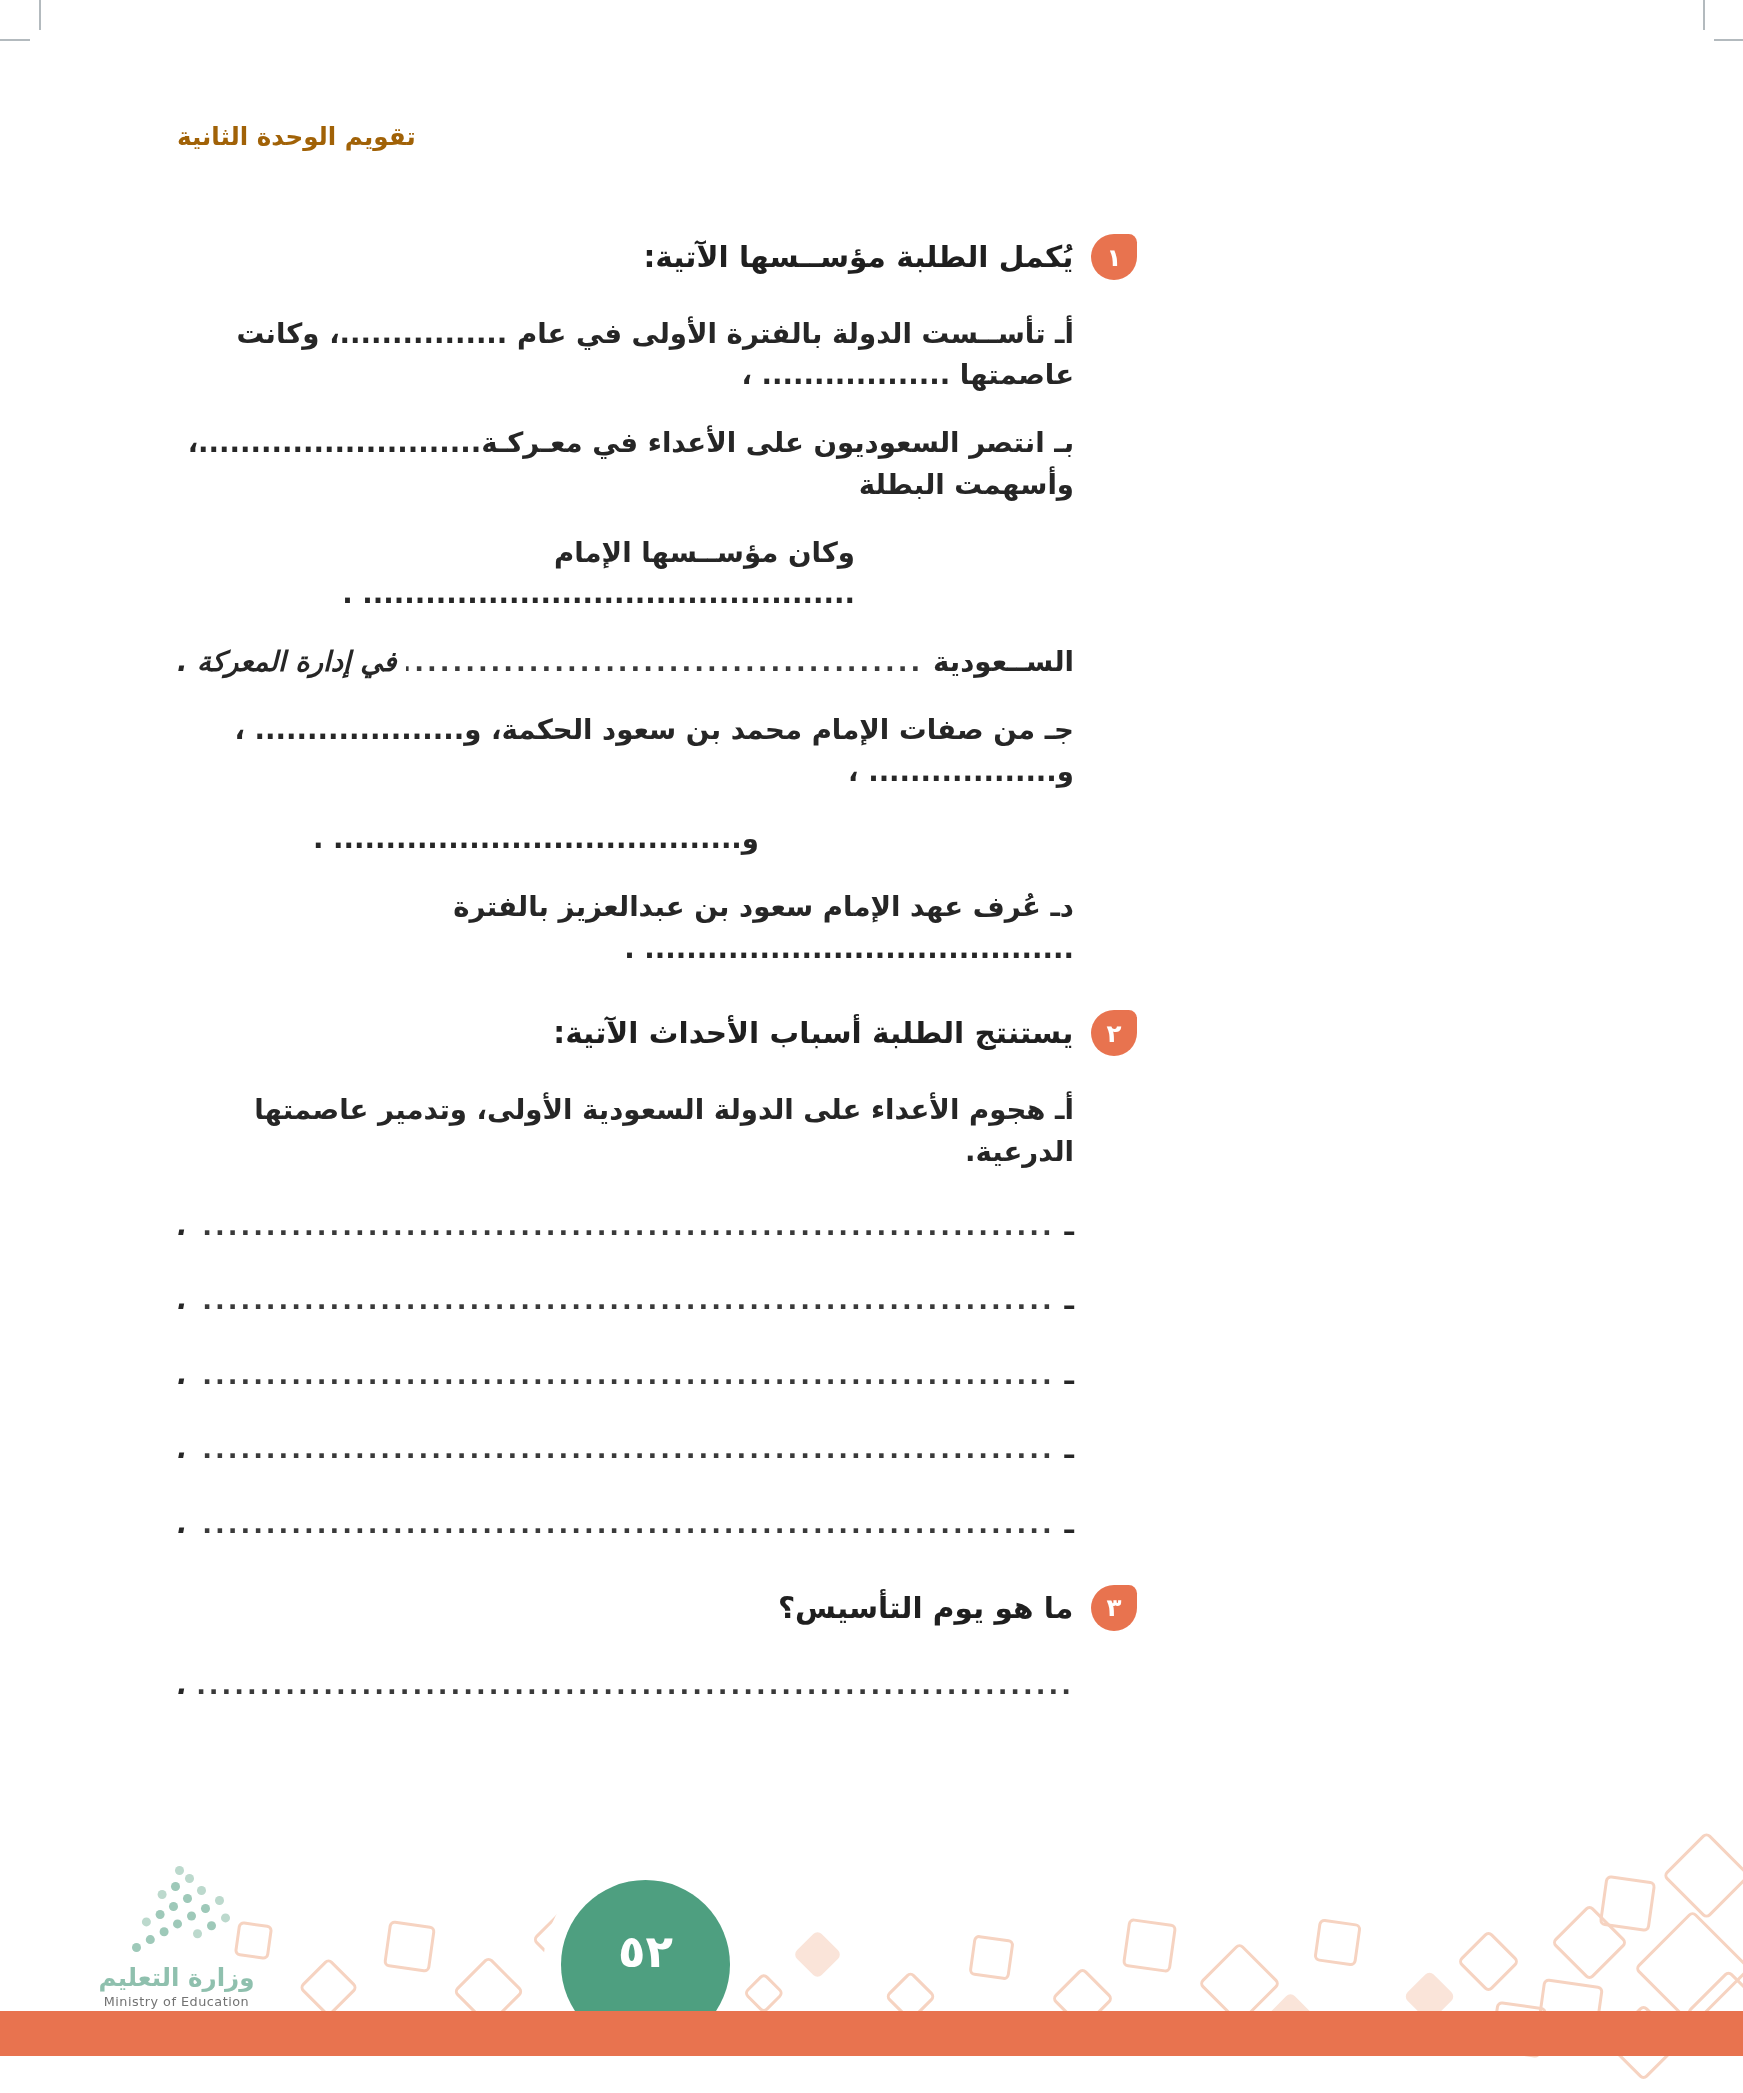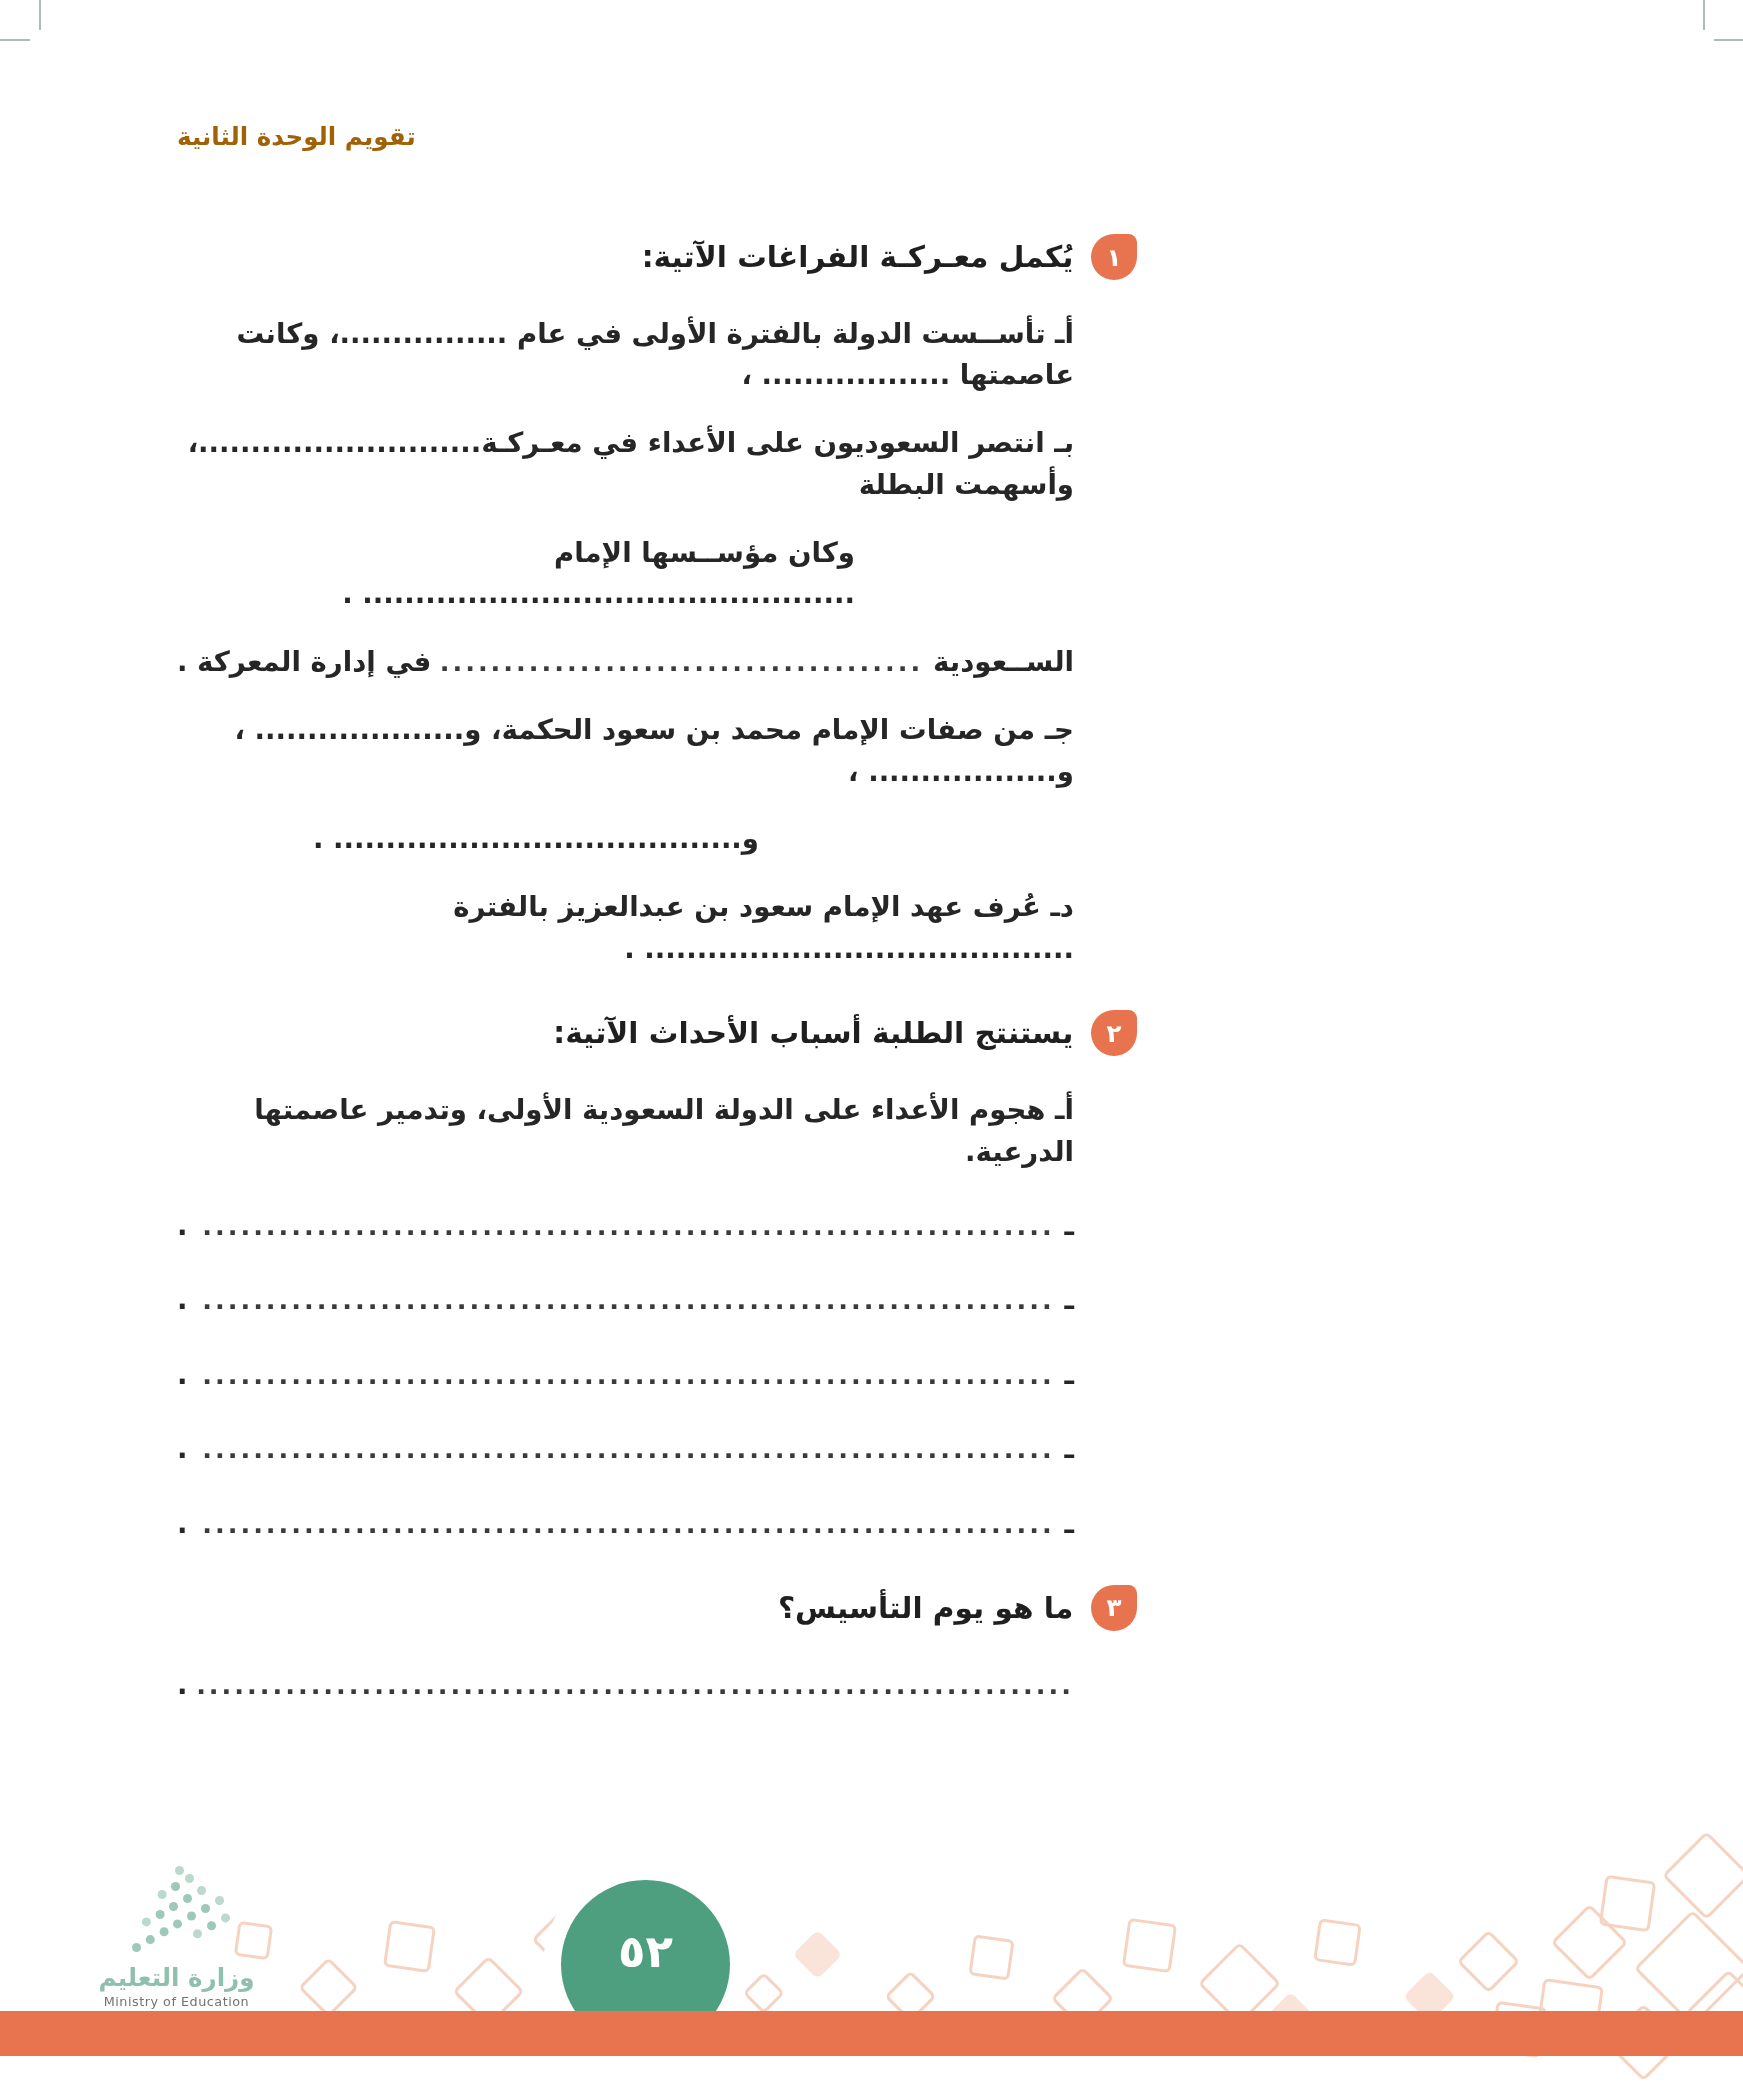--- a/index.html
+++ b/index.html
@@ -42,21 +42,21 @@
   .line { font-size:27.6px; font-weight:bold; line-height:1.5; color:#262626; }
   .indent-a { margin-right:219px; }
   .indent-c { margin-right:315px; }
 
   .fill, .dashline { display:flex; align-items:baseline; gap:9.9px; }
   .leader {
     flex:1 1 0; min-width:0; overflow:hidden; white-space:nowrap;
     letter-spacing:3px; font-size:25.6px; font-weight:bold; color:#3a3a3a;
   }
   .dash { font-weight:bold; }
-  .tail { white-space:nowrap; }
+  .tail { white-space:nowrap;font-style:italic; }
 
   .q2-space { margin-top:33px; }
 
   
   .pattern { position:absolute; inset:0; z-index:1; }
   .dm { position:absolute; border:3px solid #F6D3C1; border-radius:5.9px; transform:rotate(45deg); }
   .dm.sq { transform:rotate(8deg); }
   .dm.f { background:#FAE4D9; border-color:#FAE4D9; }
 
   .page-circle {
@@ -101,21 +101,21 @@
   <div class="crop v" style="right:39px;"></div>
   <div class="crop h" style="right:0;"></div>
 
   <div class="header-label">تقويم الوحدة الثانية</div>
 
   <div class="content" dir="rtl">
 
     <section>
       <div class="q-title-row">
         <div class="badge">١</div>
-        <h2 class="q-title">يُكمل معـركـة الفراغات الآتية:</h2>
+        <h2 class="q-title">يُكمل الطلبة مؤســسها الآتية:</h2>
       </div>
       <div class="q-items">
         <p class="line">أـ تأســست الدولة بالفترة الأولى في عام ................، وكانت عاصمتها .................. ،</p>
         <p class="line">بـ انتصر السعوديون على الأعداء في معـركـة...........................، وأسهمت البطلة</p>
         <p class="line indent-a">وكان مؤســسها الإمام ............................................... .</p>
         <div class="line fill">
           <span>الســعودية</span>
           <span class="leader">......................................................................................................................................................</span>
           <span class="tail">في إدارة المعركة .</span>
         </div>

